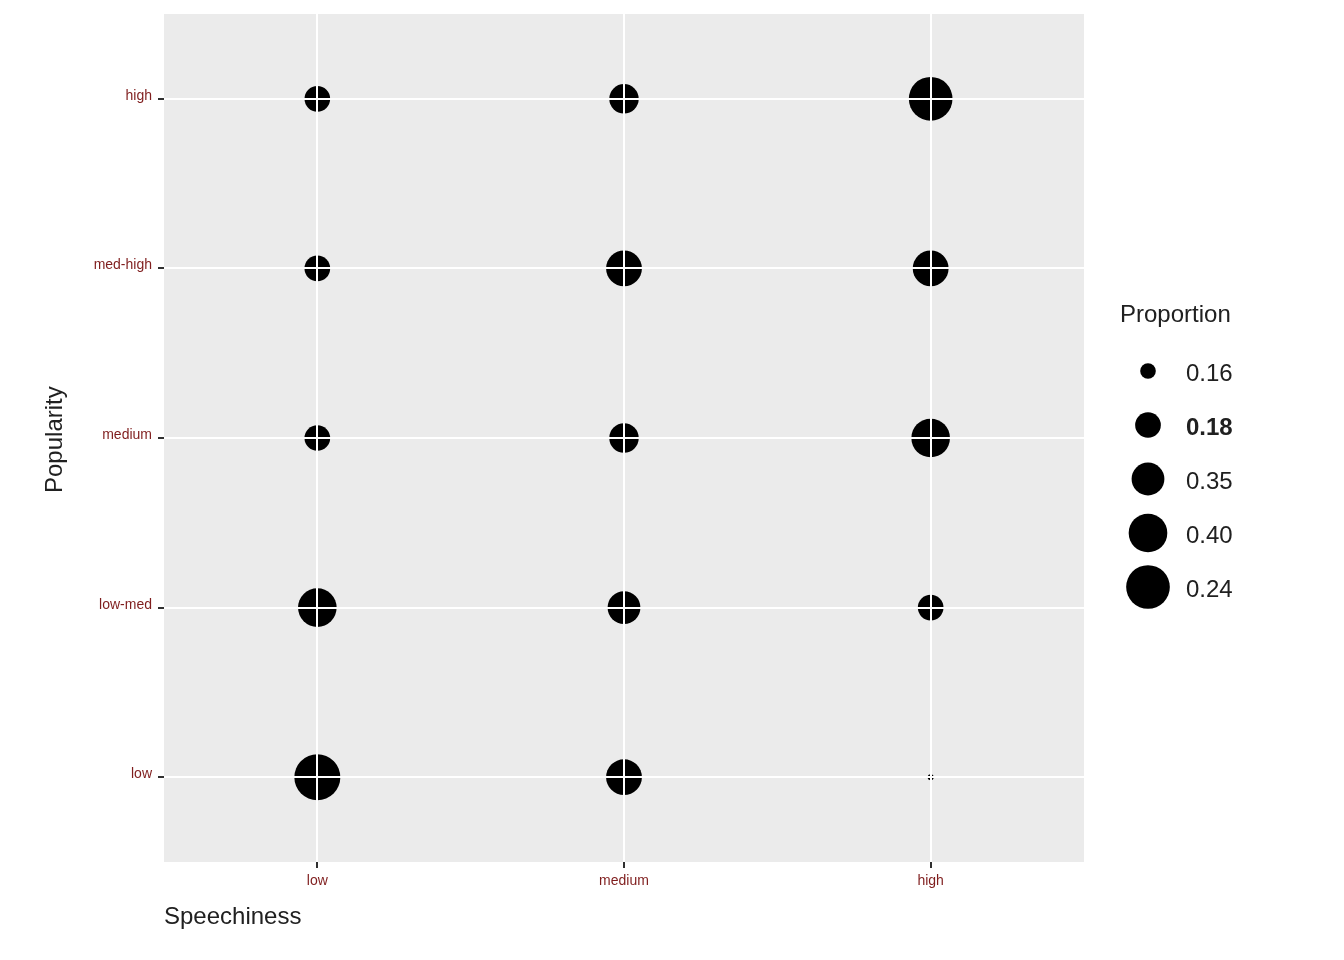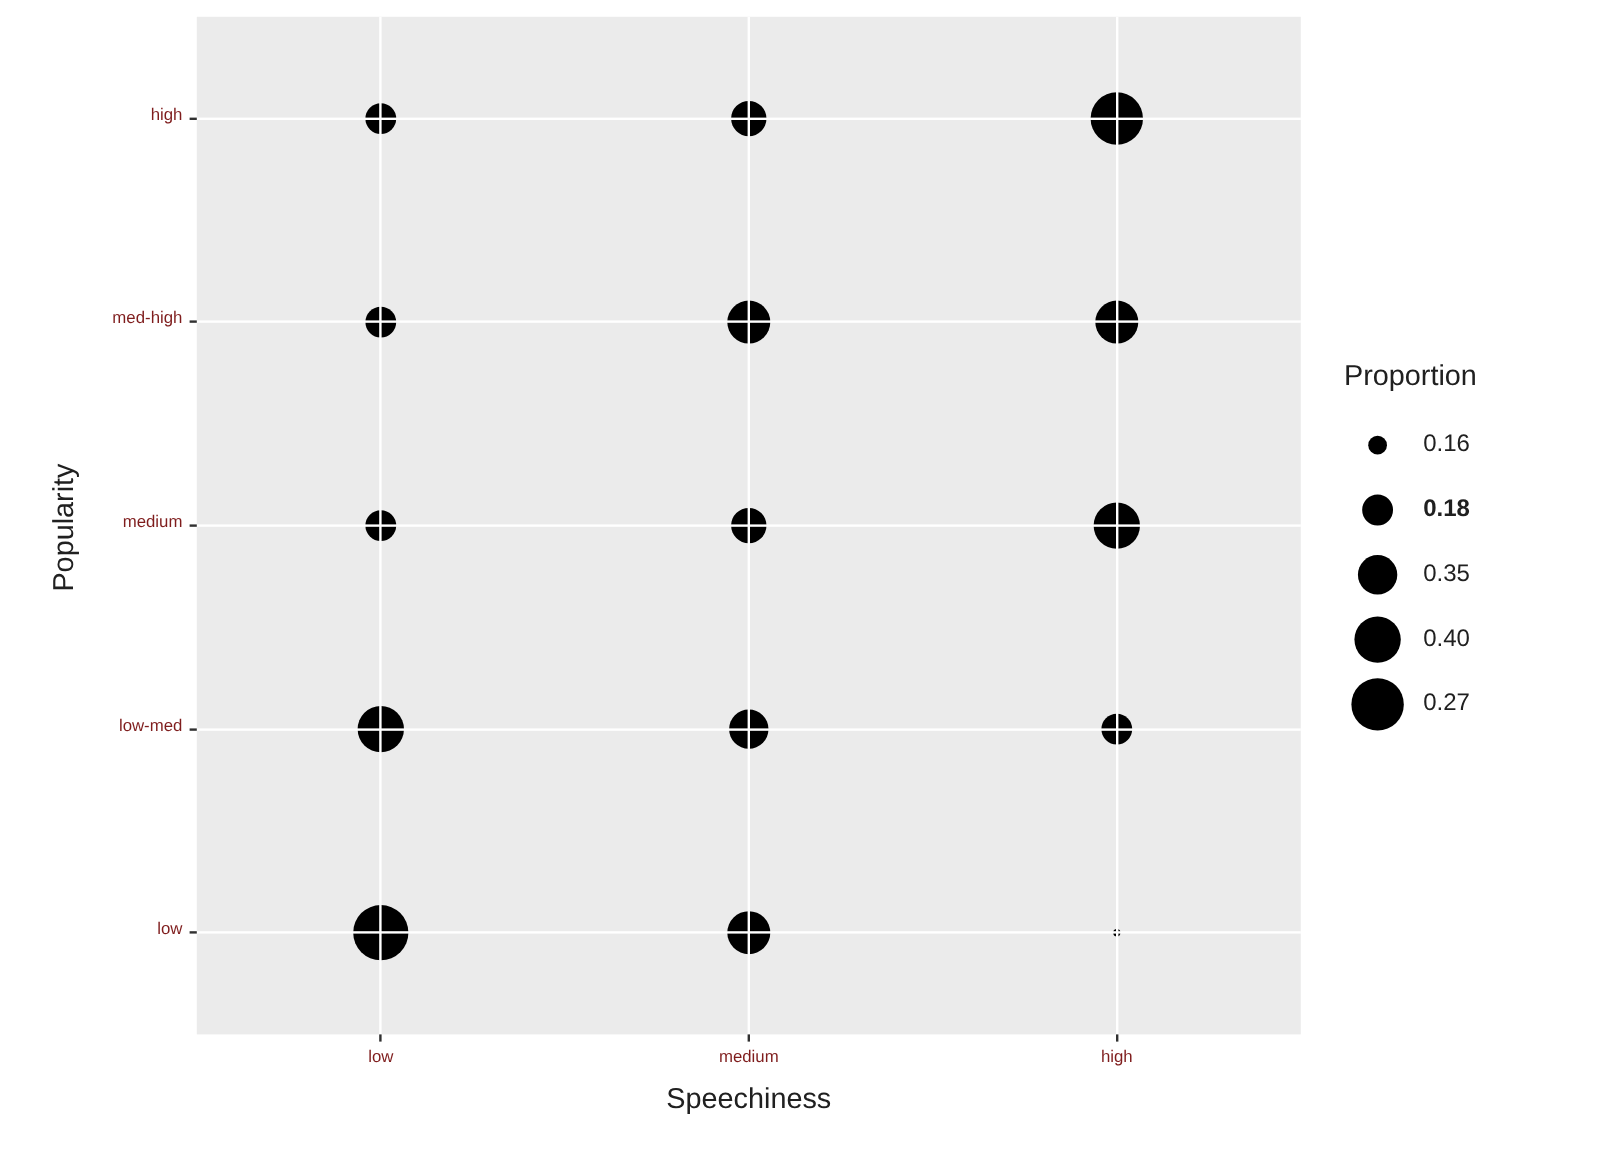--- a/index.html
+++ b/index.html
@@ -28,36 +28,36 @@
     background: #303030;
   }
   .ticklabel {
     position: absolute;
     color: #7f1d1d;
     font-size: 14px;
   }
   .axistitle-x {
     position: absolute;
     font-size: 24px;
-    text-align: center;
+    text-align: left;
   }
   .axistitle-y {
     position: absolute;
     font-size: 24px;
     transform: rotate(-90deg);
     transform-origin: left top;
   }
   .legend-title {
     position: absolute;
     font-size: 24px;
     text-align: right;
   }
   .legend-label {
     position: absolute;
-    font-size: 20px;
+    font-size: 24px;
     color: #202020;
   }
   .points, .legend-glyphs {
     position: absolute;
     left: 0; top: 0;
     overflow: visible;
   }
   circle.pt { fill: #000000; stroke: none; }
 </style>
 </head>
@@ -118,14 +118,14 @@
     <div class="tickline" style="top: 437px; left: 158px; height: 2px; width: 6px;"></div>
     <div class="ticklabel" style="right: 1192px; top: 426px; text-align: right;">medium</div>
     <div class="tickline" style="top: 267.4px; left: 158px; height: 2px; width: 6px;"></div>
     <div class="ticklabel" style="right: 1192px; top: 256.4px; text-align: center;">med-high</div>
     <div class="tickline" style="top: 97.8px; left: 158px; height: 2px; width: 6px;"></div>
     <div class="ticklabel" style="right: 1192px; top: 86.8px; text-align: right;">high</div>
     <div class="legend-label" style="left: 1186px; top: 359px;">0.16</div>
     <div class="legend-label" style="left: 1186px; top: 413px; font-weight: bold;">0.18</div>
     <div class="legend-label" style="left: 1186px; top: 467px;">0.35</div>
     <div class="legend-label" style="left: 1186px; top: 521px;">0.40</div>
-    <div class="legend-label" style="left: 1186px; top: 575px;">0.27</div>
+    <div class="legend-label" style="left: 1186px; top: 575px;">0.24</div>
   </div>
 
 </body></html>

